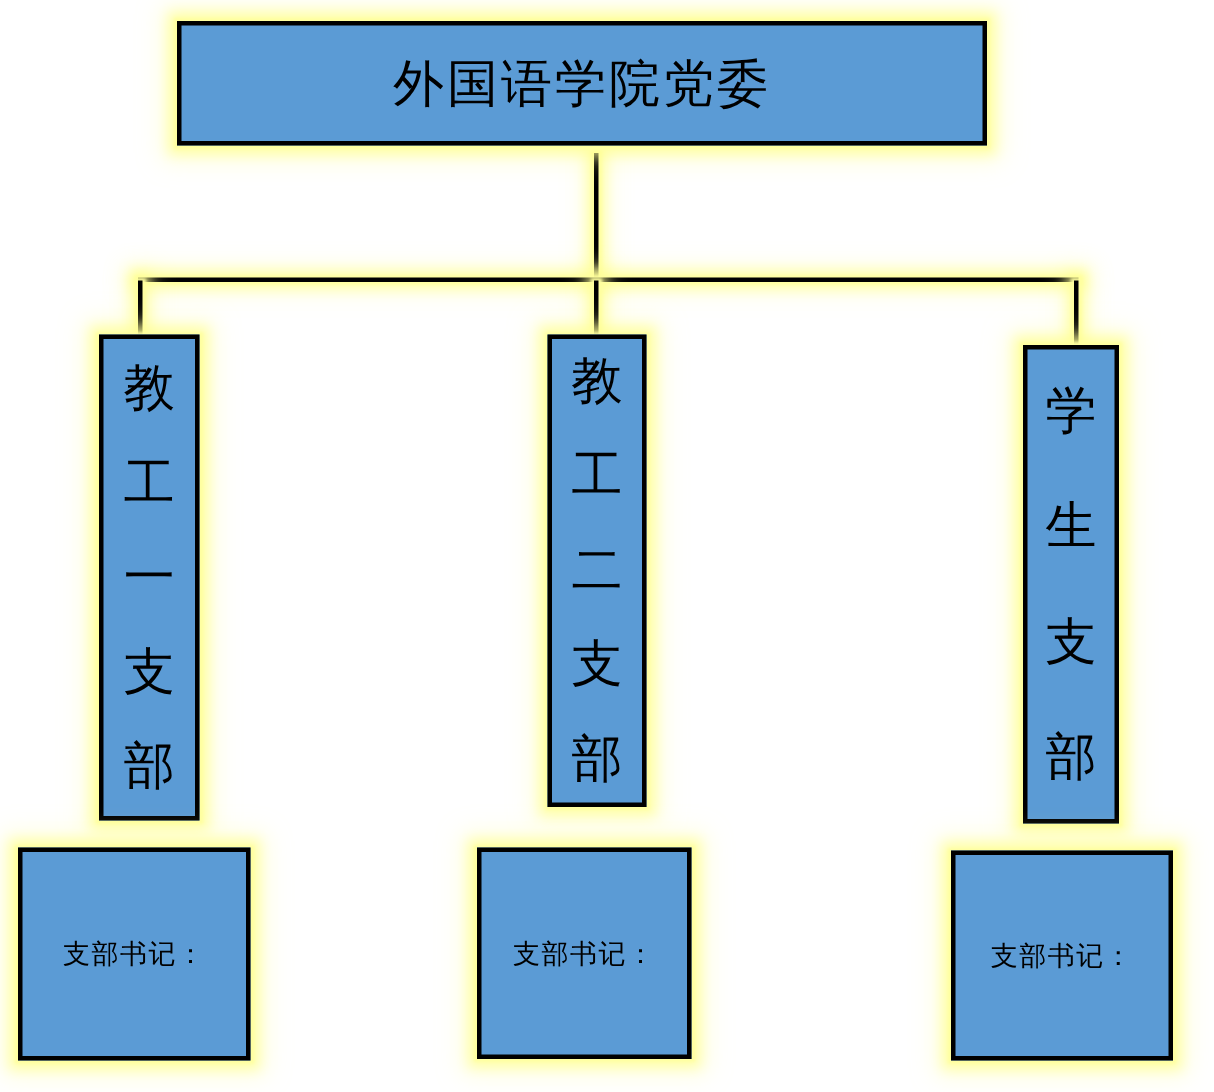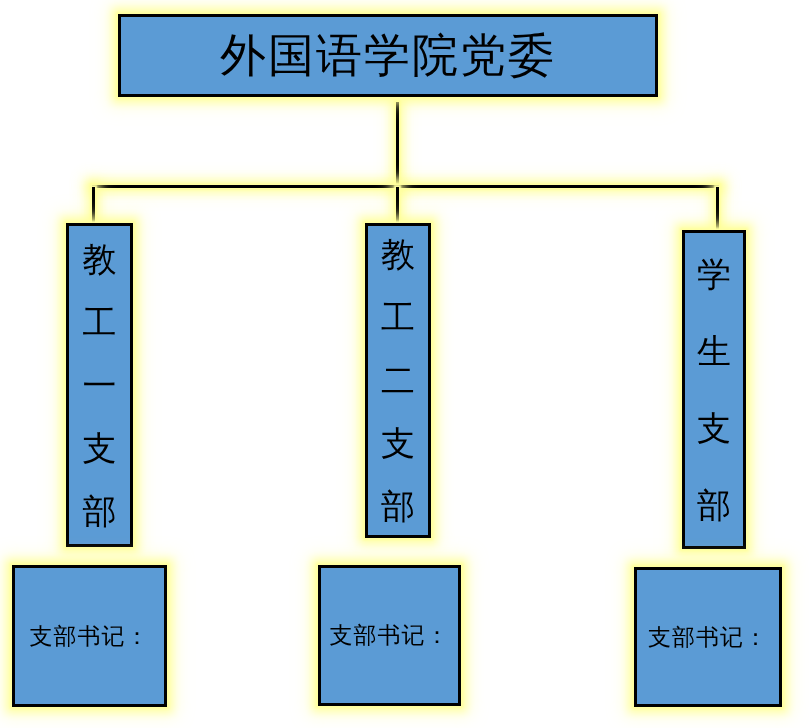--- a/index.html
+++ b/index.html
@@ -33,21 +33,21 @@
     background: #000000;
     box-shadow: 0 0 2px 2px #ffffa0,
                 0 0 8px 5px rgba(255, 255, 150, 0.7),
                 0 0 14px 9px rgba(255, 255, 170, 0.3);
   }
   .root-node {
     left: 118px; top: 14px;
     width: 540px; height: 83px;
   }
   .root-label {
-    font-size: 46px;
+    font-size: 34px;
     letter-spacing: 2px;
     white-space: nowrap;
   }
   .trunk     { left: 396px; top: 102px; width: 3px;  height: 84px; }
   .crossbar  { left: 92px;  top: 185px; width: 627px; height: 3px; }
   .drop-1    { left: 92px;  top: 187px; width: 3px;  height: 36px; }
   .drop-2    { left: 396px; top: 187px; width: 3px;  height: 36px; }
   .drop-3    { left: 716px; top: 187px; width: 3px;  height: 43px; }
 
   .branch-1 { left: 66px;  top: 223px; width: 67px; height: 324px; }
@@ -66,21 +66,21 @@
 
   .sec-1 { left: 12px;  top: 565px; width: 155px; height: 142px; }
   .sec-2 { left: 318px; top: 565px; width: 143px; height: 141px; }
   .sec-3 { left: 634px; top: 567px; width: 148px; height: 140px; }
   .sec-node {
     flex-direction: column;
     justify-content: center;
     gap: 24px;
   }
   .sec-title {
-    font-size: 23px;
+    font-size: 18px;
     letter-spacing: 1px;
     white-space: nowrap;
   }
   .sec-name {
     font-size: 35px;
     letter-spacing: 1px;
     white-space: nowrap;
   }
 </style>
 </head>

